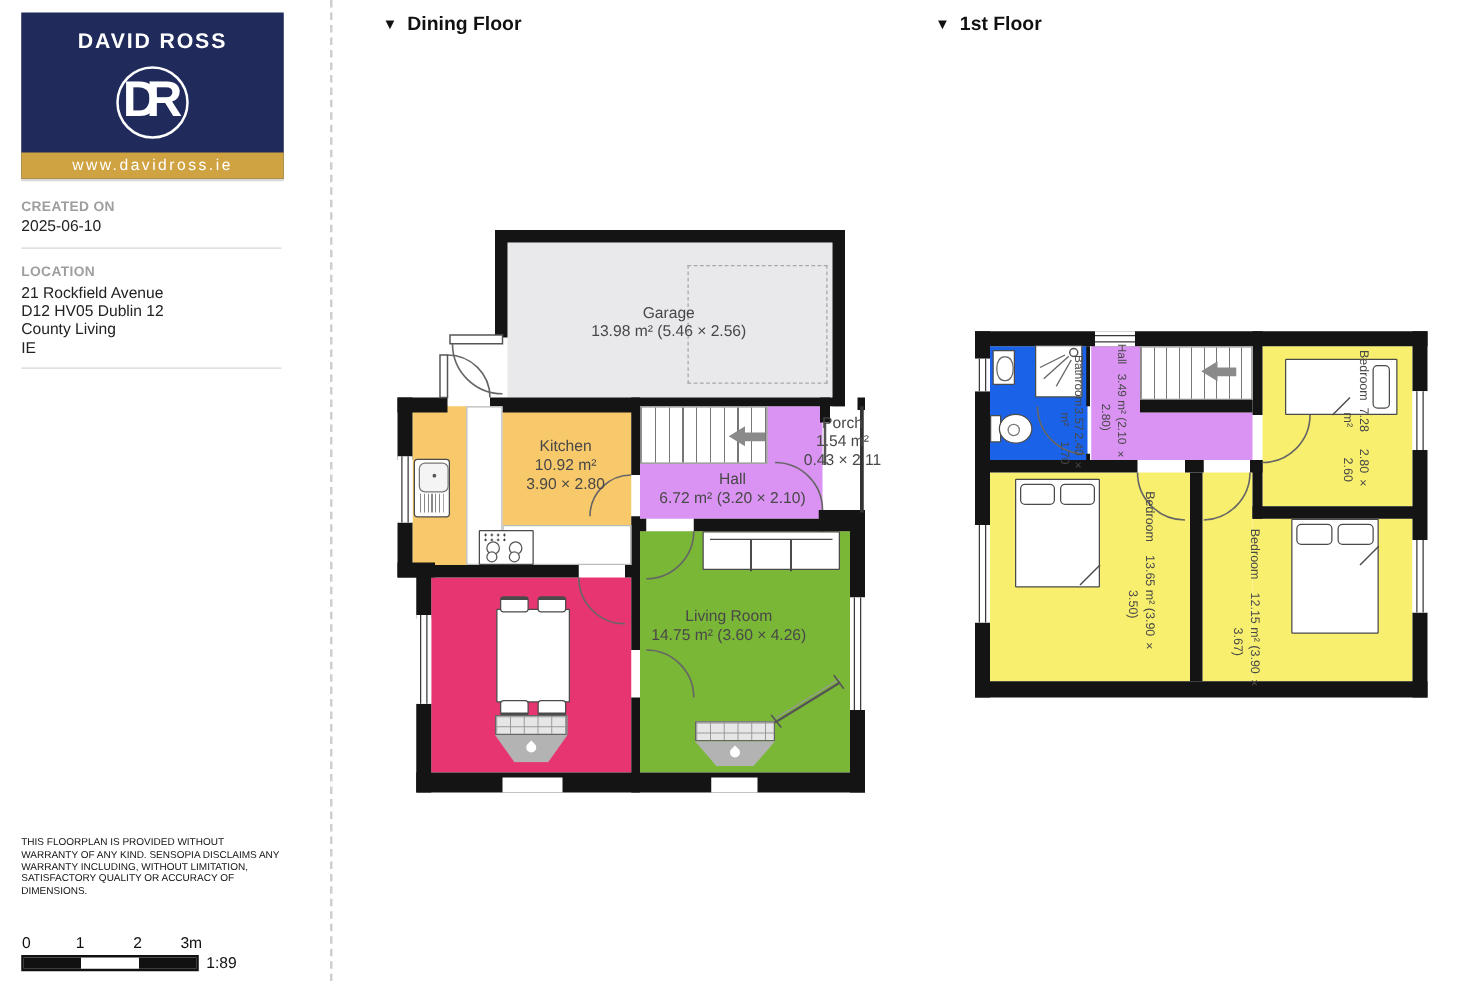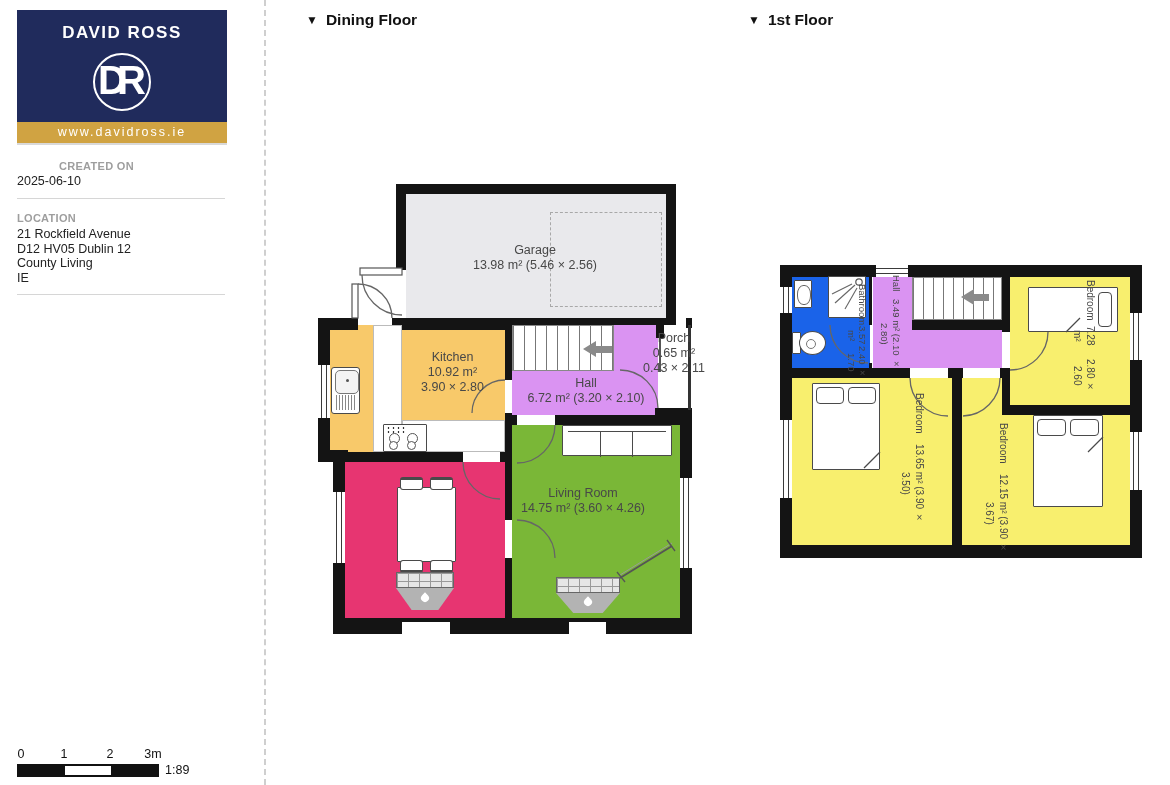--- a/index.html
+++ b/index.html
@@ -51,31 +51,32 @@
 <div id="stage">
 
   <div class="logo-card">
     <div class="logo-title">DAVID ROSS</div>
     <div class="logo-circle">
       <span class="logo-mono">DR</span>
     </div>
     <div class="logo-gold">www.davidross.ie</div>
   </div>
 
-  <div class="abs side-label" style="left:17px;top:160px;margin-left:42px;">CREATED ON</div>
+  <div class="abs side-label" style="left:17px;top:160px;">CREATED ON</div>
   <div class="abs side-value" style="left:17px;top:174px;">2025-06-10</div>
   <div class="divider" style="left:17px;top:198px;width:208px;"></div>
 
   <div class="abs side-label" style="left:17px;top:212px;">LOCATION</div>
   <div class="abs side-value" style="left:17px;top:227px;text-align:right;">21 Rockfield Avenue</div>
   <div class="abs side-value" style="left:17px;top:241.5px;">D12 HV05 Dublin 12</div>
   <div class="abs side-value" style="left:17px;top:256px;">County Living</div>
   <div class="abs side-value" style="left:17px;top:270.5px;">IE</div>
   <div class="divider" style="left:17px;top:294px;width:208px;"></div>
 
+  <div class="disclaimer">THIS FLOORPLAN IS PROVIDED WITHOUT WARRANTY OF ANY KIND. SENSOPIA DISCLAIMS ANY WARRANTY INCLUDING, WITHOUT LIMITATION, SATISFACTORY QUALITY OR ACCURACY OF DIMENSIONS.</div>
 
   <div class="scalebar">
     <span class="tick" style="left:4px;">0</span>
     <span class="tick" style="left:47px;">1</span>
     <span class="tick" style="left:93px;">2</span>
     <span class="tick" style="left:136px;">3m</span>
     <div class="bar"></div>
     <span class="ratio">1:89</span>
   </div>
 
@@ -182,21 +183,21 @@
     <div>Kitchen</div>
     <div>10.92 m²</div>
     <div>3.90 × 2.80</div>
   </div>
   <div class="lbl" style="left:511px;top:376px;width:150px;">
     <div>Hall</div>
     <div>6.72 m² (3.20 × 2.10)</div>
   </div>
   <div class="lbl" style="left:636px;top:331px;width:76px;background:transparent;">
     <div>Porch</div>
-    <div>0.65 m²</div>
+    <div>1.54 m²</div>
     <div>0.43 × 2.11</div>
   </div>
   <div class="lbl" style="left:493px;top:486px;width:180px;">
     <div>Living Room</div>
     <div>14.75 m² (3.60 × 4.26)</div>
   </div>
 
   <div class="room" style="left:792px;top:277px;width:78px;height:91px;background:#1a63e9;"></div>
   <div class="room" style="left:873px;top:277px;width:39px;height:91px;background:#da93f2;"></div>
   <div class="room" style="left:912px;top:330px;width:90px;height:38px;background:#da93f2;"></div>

